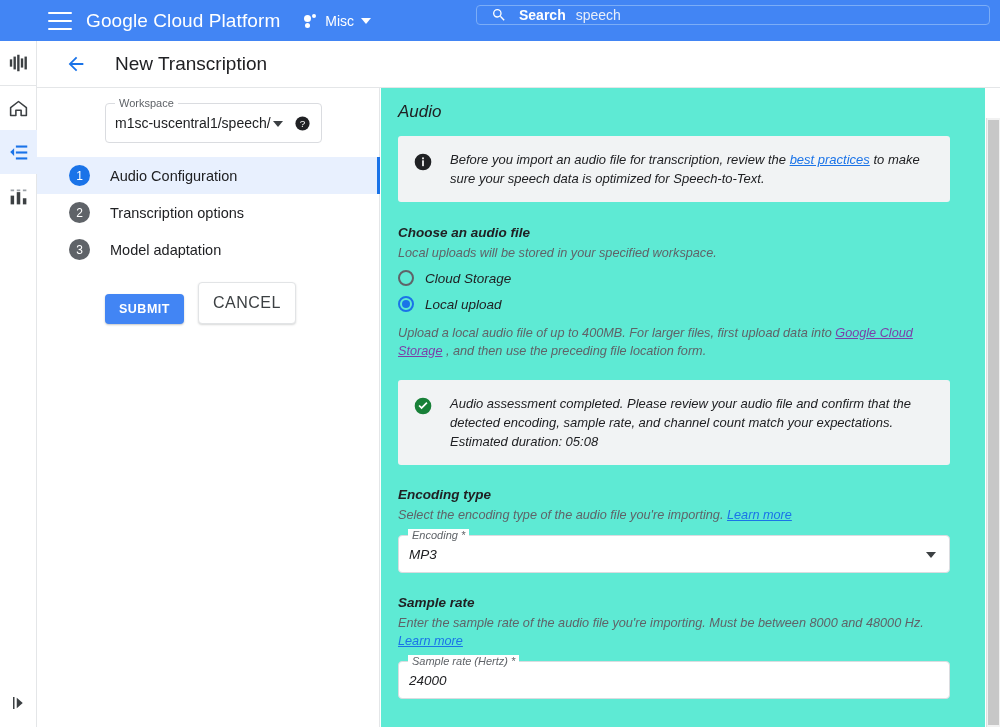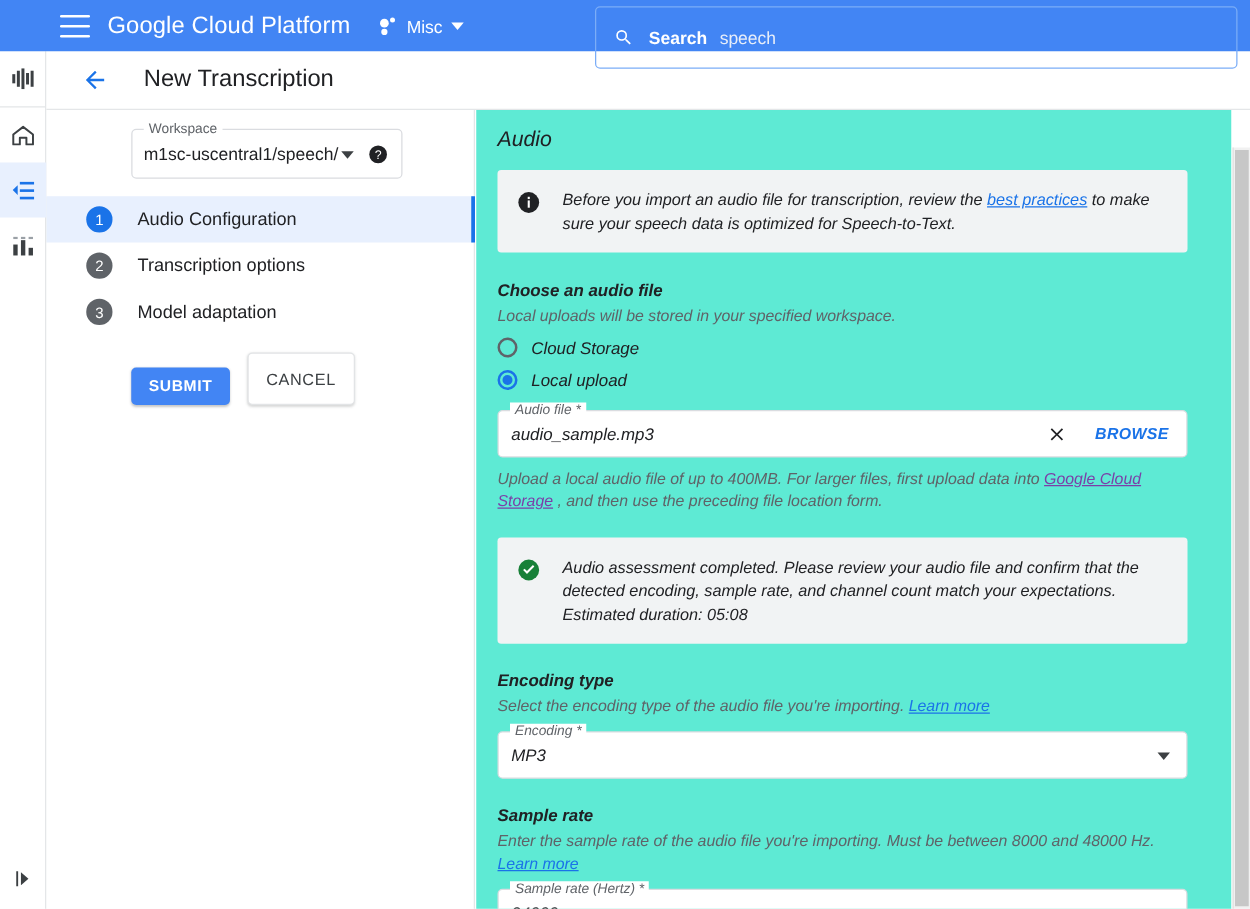--- a/index.html
+++ b/index.html
@@ -45,21 +45,21 @@
   .dots-icon i:nth-child(1) { width: 7px; height: 7px; left: 0; top: 1px; }
   .dots-icon i:nth-child(2) { width: 4px; height: 4px; left: 8px; top: 0px; }
   .dots-icon i:nth-child(3) { width: 5px; height: 5px; left: 1px; top: 9px; }
   .caret-down {
     width: 0; height: 0;
     border-left: 5px solid transparent; border-right: 5px solid transparent;
     border-top: 6px solid #fff;
   }
   #searchbar {
     position: absolute; left: 476px; top: 5px;
-    width: 514px; height: 50px;
+    width: 514px; height: 20px;
     border: 1px solid #7badf7; border-radius: 4px;
     display: flex; align-items: center; gap: 0px;
     cursor: text;
   }
   #searchbar .mag {
     margin-left: 14px; margin-right: 12px;
     width: 16px; height: 16px; display: block;
   }
   #search-label { color: #fff; font-size: 14px; font-weight: bold; }
   #search-value { color: #e8eef9; font-size: 14px; margin-left: 10px; }
@@ -158,21 +158,21 @@
   #submit-btn {
     background: #4285f4; color: #fff; border: none;
     height: 30px; padding: 0 14px; border-radius: 4px;
     font-size: 12.5px; font-weight: bold; letter-spacing: .5px;
     cursor: pointer; font-family: "Liberation Sans", sans-serif;
     box-shadow: 0 1px 2px rgba(60,64,67,.3);
   }
   #cancel-btn {
     background: #fff; color: #3c4043; border: 1px solid #e2e4e6;
     height: 42px; padding: 0 14px; border-radius: 4px;
-    font-size: 13px; letter-spacing: .5px;
+    font-size: 16px; letter-spacing: .5px;
     cursor: pointer; font-family: "Liberation Sans", sans-serif;
     box-shadow: 0 1px 2px rgba(60,64,67,.2);
   }
 
   
   #main {
     position: absolute; left: 381px; top: 88px;
     width: 604px; height: 639px;
     background: #5eead4;
     overflow: hidden;
@@ -370,28 +370,20 @@
 
     <div class="radio-row">
       <span class="radio"></span>
       <span class="radio-label">Cloud Storage</span>
     </div>
     <div class="radio-row">
       <span class="radio checked"></span>
       <span class="radio-label">Local upload</span>
     </div>
 
-    <div id="audiofile-field" class="outlined-field">
-      <span class="legend">Audio file *</span>
-      <span id="audiofile-value">audio_sample.mp3</span>
-      <svg id="audiofile-clear" width="17" height="17" viewBox="0 0 24 24">
-        <path d="M19 6.4 17.6 5 12 10.6 6.4 5 5 6.4 10.6 12 5 17.6 6.4 19 12 13.4 17.6 19 19 17.6 13.4 12z" fill="#202124"></path>
-      </svg>
-      <span id="audiofile-browse">BROWSE</span>
-    </div>
 
     <p class="helper" style="margin-top:8px; margin-bottom:20px;"><span>Upload a local audio file of up to 400MB. For larger files, first upload data into </span><a class="link visited">Google Cloud Storage</a><span> , and then use the preceding file location form.</span></p>
 
     <div class="banner" style="margin-bottom:22px;">
       <svg class="bicon" width="20" height="20" viewBox="0 0 24 24">
         <circle cx="12" cy="12" r="10" fill="#188038"></circle>
         <path d="M10.3 15.8 6.6 12.1 8 10.7l2.3 2.3 5.7-5.7 1.4 1.4z" fill="#ffffff"></path>
       </svg>
       <div class="btext">Audio assessment completed. Please review your audio file and confirm that the detected encoding, sample rate, and channel count match your expectations. Estimated duration: 05:08</div>
     </div>

